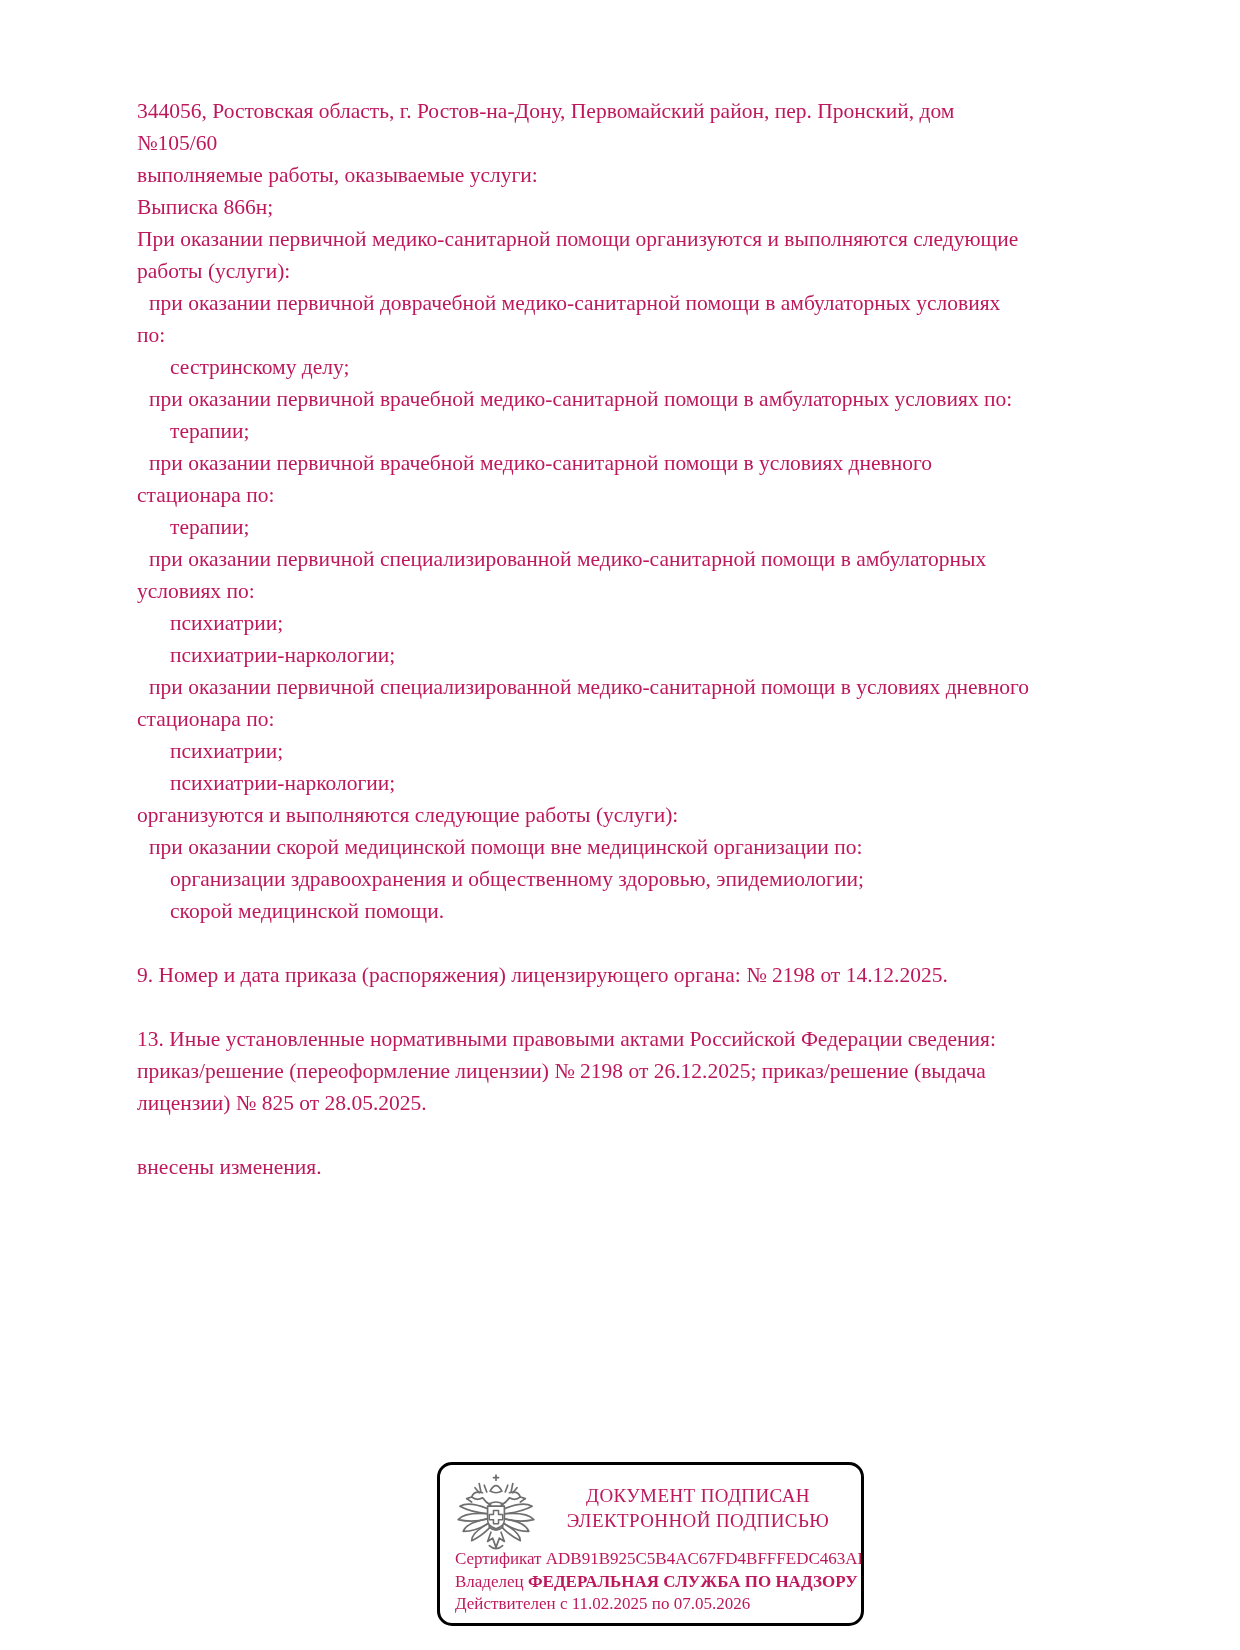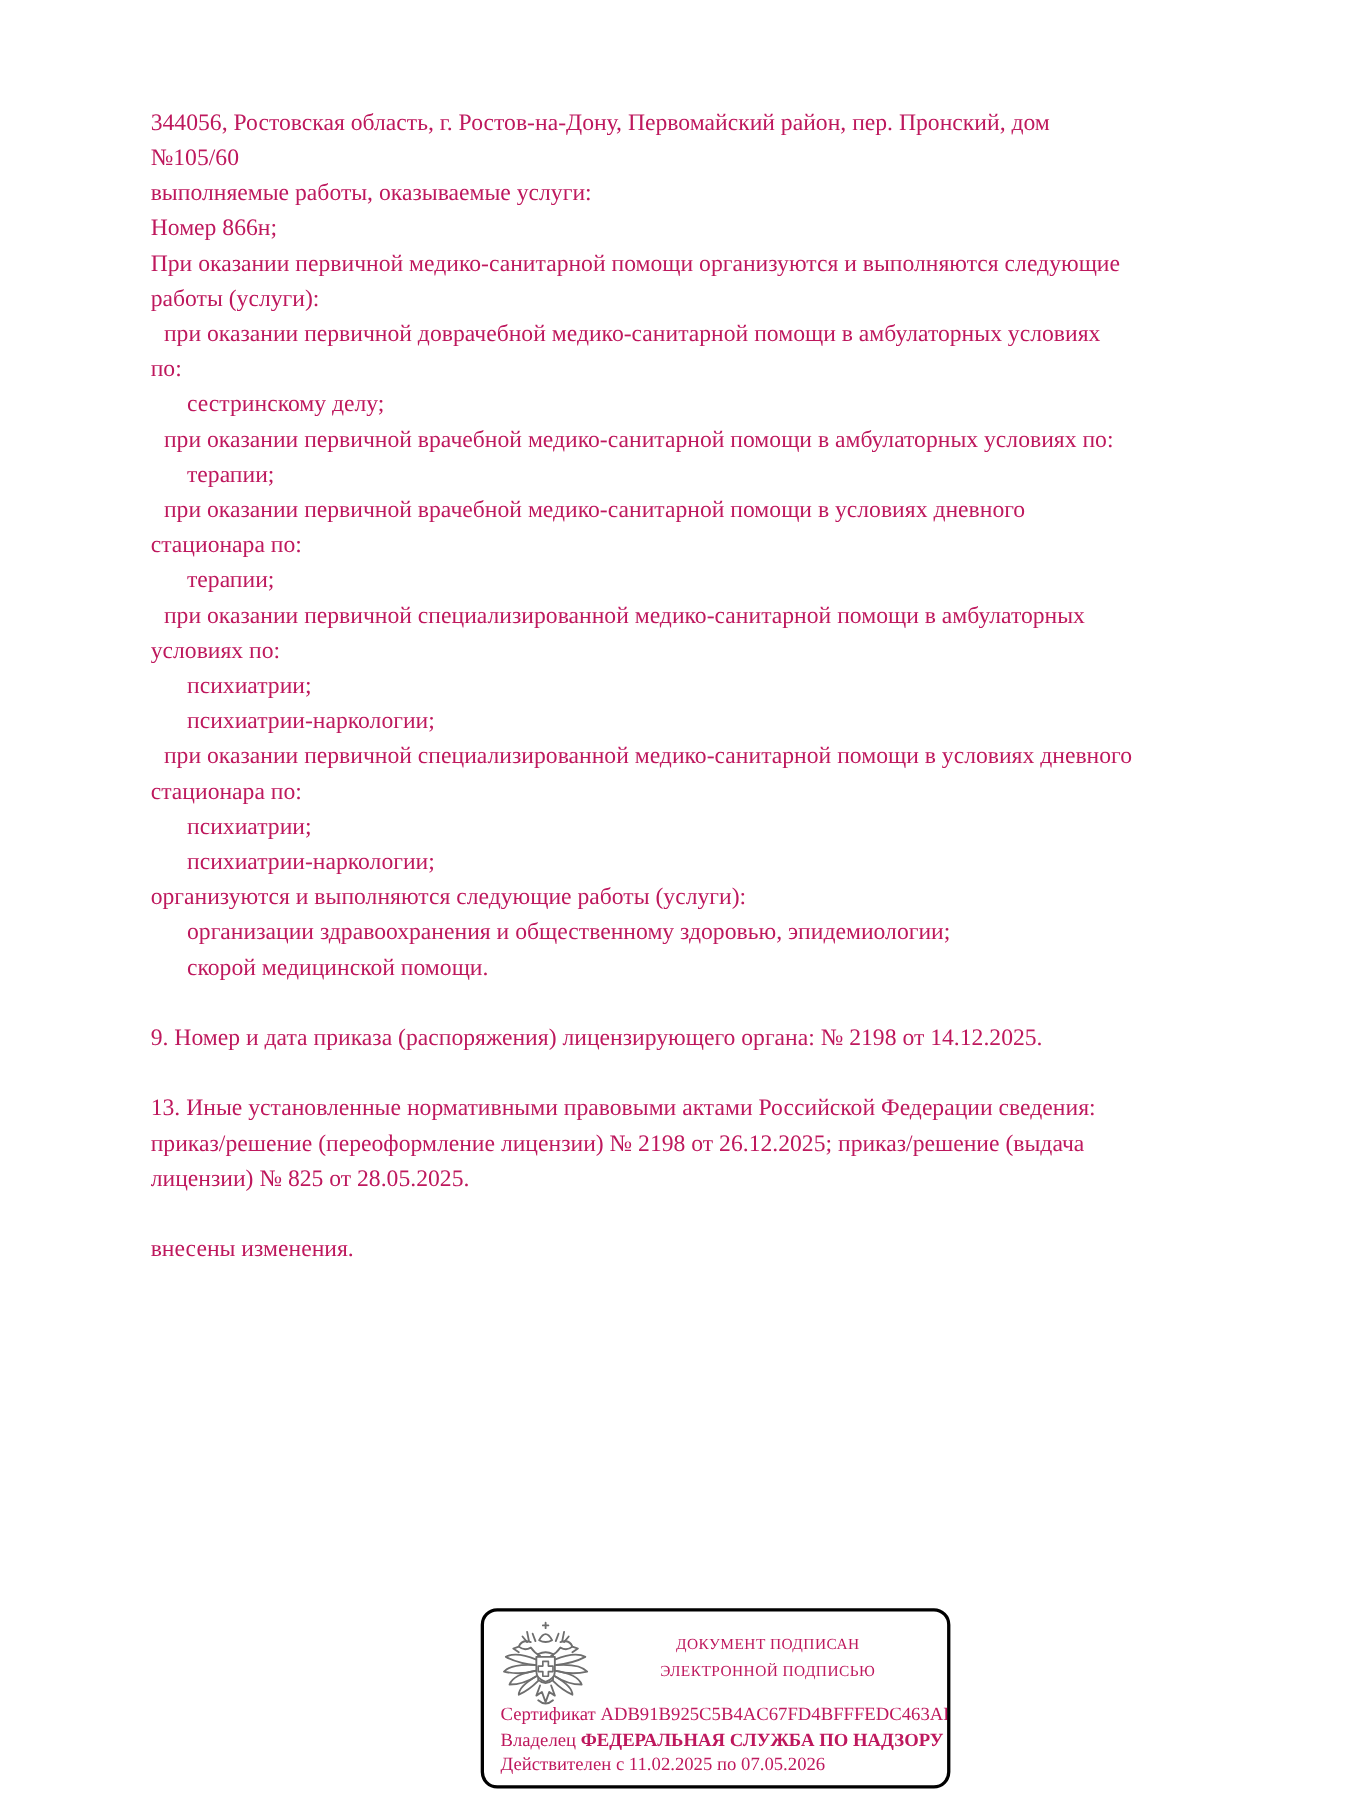--- a/index.html
+++ b/index.html
@@ -51,21 +51,21 @@
     top: 8px;
     width: 84px;
     height: 100px;
   }
   .stamp-title {
     position: absolute;
     left: 106px;
     top: 18px;
     width: 304px;
     text-align: center;
-    font-size: 14px;
+    font-size: 19px;
     line-height: 25px;
     letter-spacing: 0.4px;
     white-space: nowrap;
   }
   .stamp-info {
     position: absolute;
     left: 15px;
     top: 83px;
     width: 410px;
     font-size: 17px;
@@ -76,40 +76,41 @@
 </style>
 </head>
 <body>
 
 <div class="page">
 
   <div class="text-block">
     <div class="line ind0">344056, Ростовская область, г. Ростов-на-Дону, Первомайский район, пер. Пронский, дом</div>
     <div class="line ind0">№105/60</div>
     <div class="line ind0">выполняемые работы, оказываемые услуги:</div>
-    <div class="line ind0">Номер 866н;</div>
+    <div class="line ind0">Выписка 866н;</div>
     <div class="line ind0">При оказании первичной медико-санитарной помощи организуются и выполняются следующие</div>
     <div class="line ind0">работы (услуги):</div>
     <div class="line ind1">при оказании первичной доврачебной медико-санитарной помощи в амбулаторных условиях</div>
     <div class="line ind0">по:</div>
     <div class="line ind2">сестринскому делу;</div>
     <div class="line ind1">при оказании первичной врачебной медико-санитарной помощи в амбулаторных условиях по:</div>
     <div class="line ind2">терапии;</div>
     <div class="line ind1">при оказании первичной врачебной медико-санитарной помощи в условиях дневного</div>
     <div class="line ind0">стационара по:</div>
     <div class="line ind2">терапии;</div>
     <div class="line ind1">при оказании первичной специализированной медико-санитарной помощи в амбулаторных</div>
     <div class="line ind0">условиях по:</div>
     <div class="line ind2">психиатрии;</div>
     <div class="line ind2">психиатрии-наркологии;</div>
     <div class="line ind1">при оказании первичной специализированной медико-санитарной помощи в условиях дневного</div>
     <div class="line ind0">стационара по:</div>
     <div class="line ind2">психиатрии;</div>
     <div class="line ind2">психиатрии-наркологии;</div>
     <div class="line ind0">организуются и выполняются следующие работы (услуги):</div>
+    <div class="line ind1">при оказании скорой медицинской помощи вне медицинской организации по:</div>
     <div class="line ind2">организации здравоохранения и общественному здоровью, эпидемиологии;</div>
     <div class="line ind2">скорой медицинской помощи.</div>
     <div class="line ind0"></div>
     <div class="line ind0">9. Номер и дата приказа (распоряжения) лицензирующего органа: № 2198 от 14.12.2025.</div>
     <div class="line ind0"></div>
     <div class="line ind0">13. Иные установленные нормативными правовыми актами Российской Федерации сведения:</div>
     <div class="line ind0">приказ/решение (переоформление лицензии) № 2198 от 26.12.2025; приказ/решение (выдача</div>
     <div class="line ind0">лицензии) № 825 от 28.05.2025.</div>
     <div class="line ind0"></div>
     <div class="line ind0">внесены изменения.</div>

